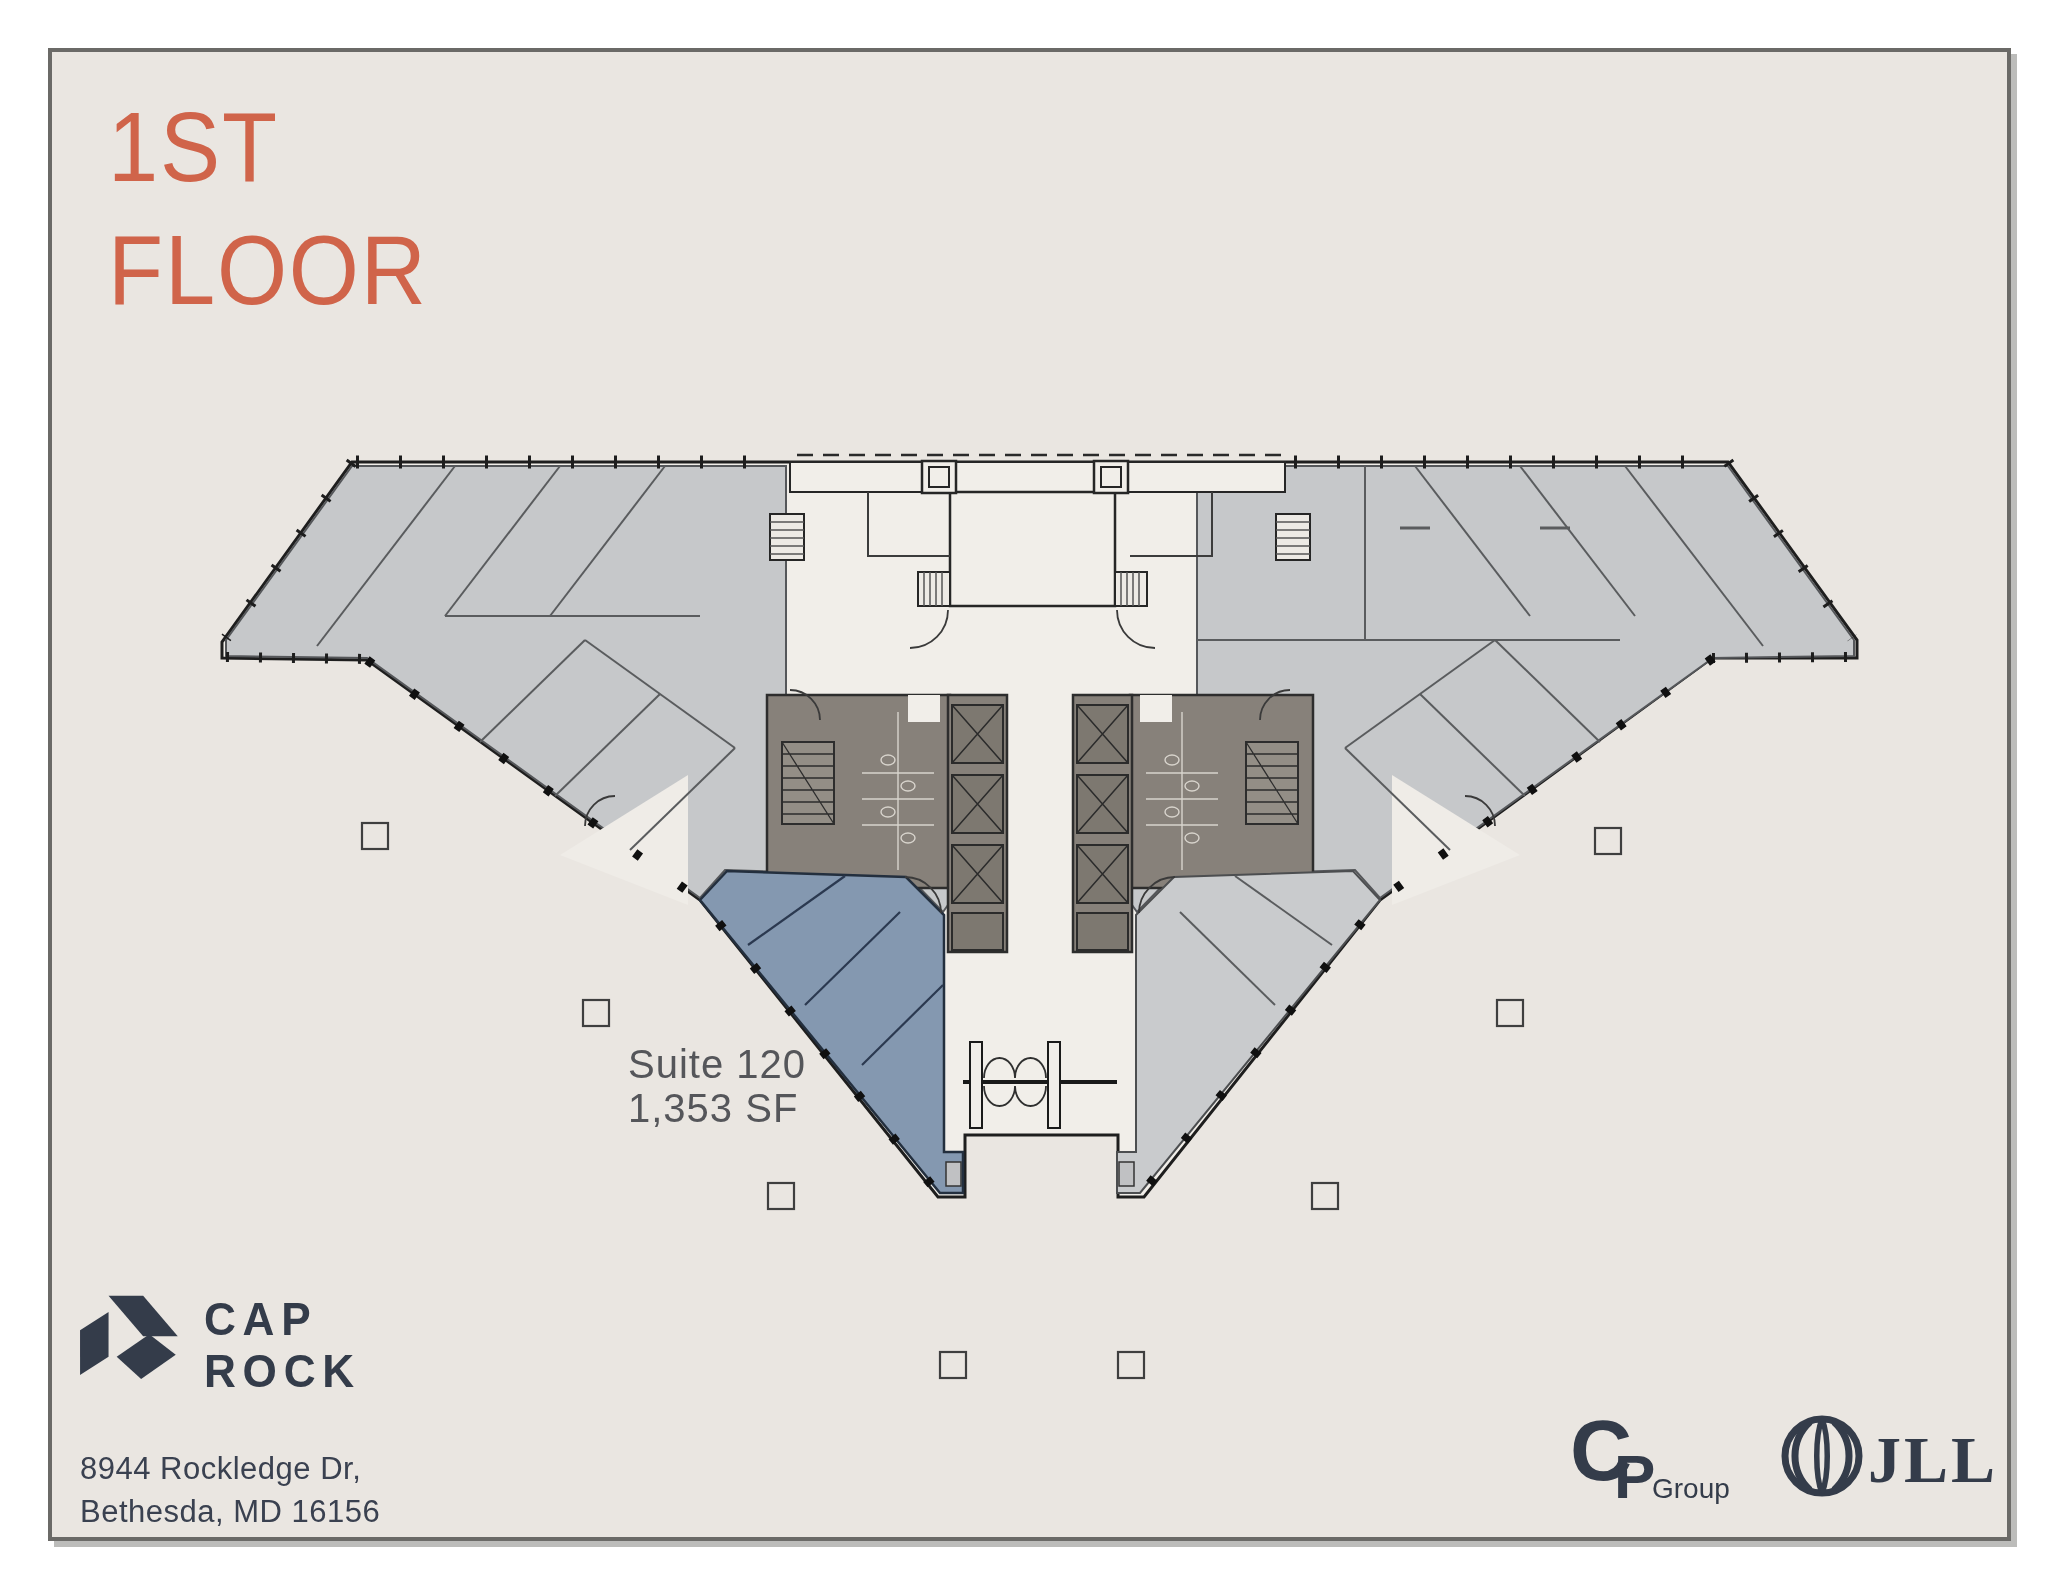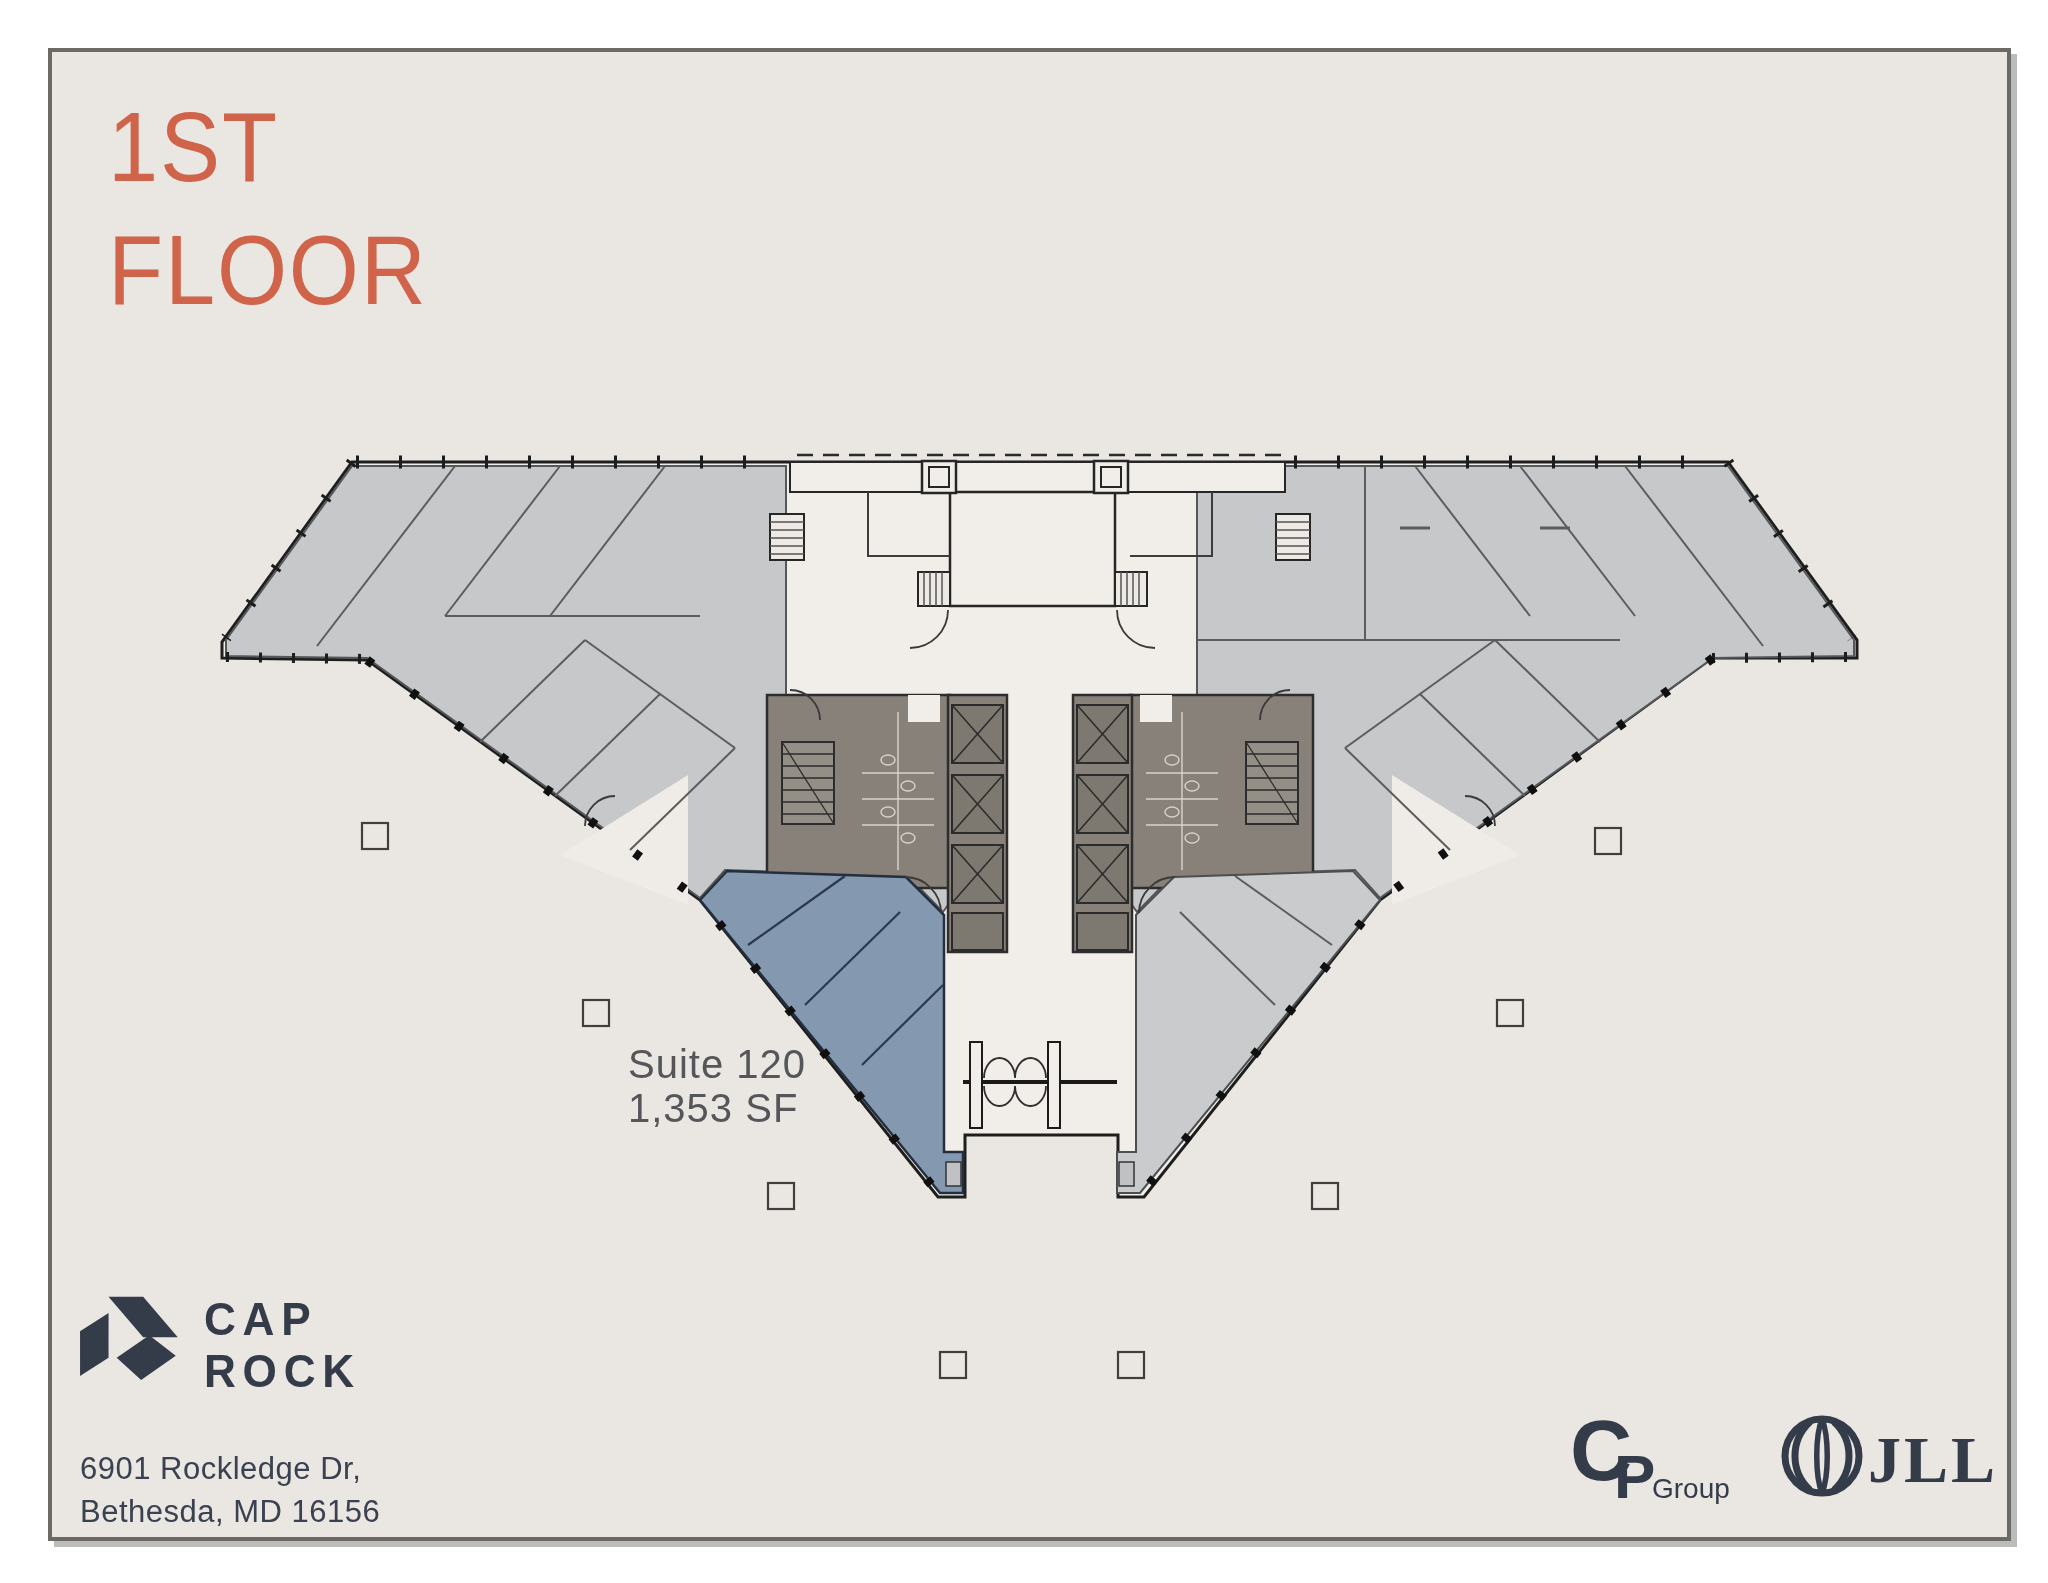--- a/index.html
+++ b/index.html
@@ -3,21 +3,21 @@
 <meta charset="utf-8">
 <style>
   html,body{margin:0;padding:0;background:#ffffff;}
   .stage{position:relative;width:2048px;height:1583px;background:#ffffff;overflow:hidden;
          font-family:"Liberation Sans", sans-serif;}
   .sheet{position:absolute;left:48px;top:48px;width:1955px;height:1485px;
          background:#EAE6E1;border:4px solid #6B6A67;box-shadow:6px 6px 0 rgba(107,106,103,0.45);}
   .plan-svg{position:absolute;left:0;top:0;}
   .title{position:absolute;left:108px;top:86px;color:#D0644A;font-size:98px;line-height:1.25;
          letter-spacing:2px;transform:scaleX(0.92);transform-origin:left top;font-weight:400;}
-  .caprock{position:absolute;left:78px;top:1292px;display:flex;align-items:flex-end;}
+  .caprock{position:absolute;left:78px;top:1292px;display:flex;align-items:flex-start;}
   .caprock-text{margin-left:14px;color:#343C4A;font-weight:700;font-size:46px;line-height:1.13;
         letter-spacing:7px;transform:scaleX(0.96);transform-origin:left top;margin-top:2px;}
   .address{position:absolute;left:80px;top:1448px;color:#3A4150;font-size:31px;line-height:1.38;
         letter-spacing:0.5px;}
   .brand-right{position:absolute;top:1408px;}
 </style>
 </head>
 <body>
 
 <div class="stage">
@@ -210,21 +210,21 @@
         <polygon points="38,62 70,40 96,60 62,84"></polygon>
       </g>
     </svg>
     <div class="caprock-text">
       <div>CAP</div>
       <div>ROCK</div>
     </div>
   </div>
 
   <div class="address">
-    <div>6901 Rockledge Dr,</div>
+    <div>8944 Rockledge Dr,</div>
     <div>Bethesda, MD 16156</div>
   </div>
 
   <svg class="brand-right" style="left:1570px;" width="170" height="100" viewBox="0 0 170 100">
     <text x="0" y="72" font-size="86" font-weight="bold" fill="#343C4A">C</text>
     <text x="44" y="90" font-size="62" font-weight="bold" fill="#343C4A">P</text>
     <text x="82" y="90" font-size="28" fill="#343C4A">Group</text>
   </svg>
 
   <svg class="brand-right" style="left:1772px;" width="230" height="100" viewBox="0 0 230 100">

